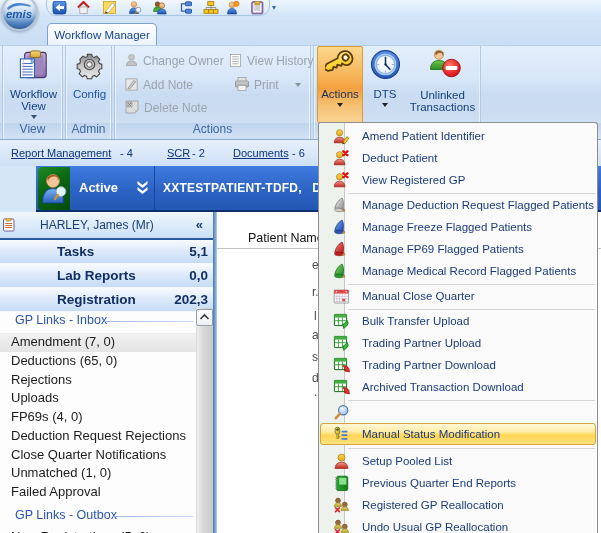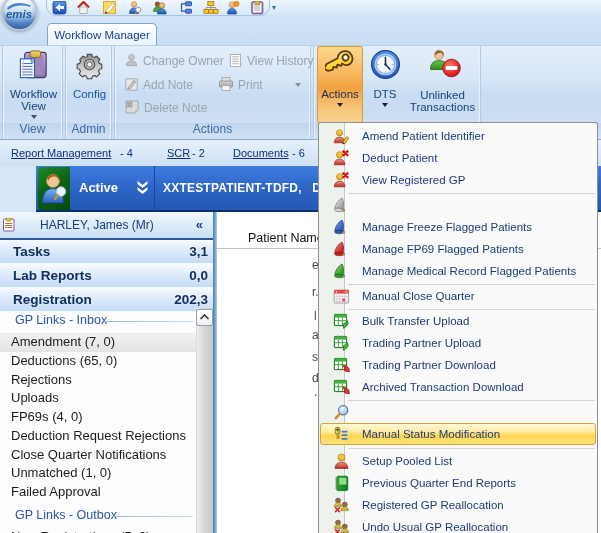--- a/index.html
+++ b/index.html
@@ -66,21 +66,21 @@
 
 
 #panel { left:0; top:212px; width:213px; height:321px; background:#fdfdfe; }
 #panelborder { left:213px; top:212px; width:4px; height:321px;
   background:linear-gradient(90deg,#4d7ab5 0%,#7fa7d6 60%,#b7cfe9 100%); }
 #phead { position:absolute; left:0; top:0; width:213px; height:28px;
   background:linear-gradient(180deg,#f1f7fd 0%,#d9e9f9 60%,#cbe0f5 100%);
   border-bottom:2px solid #2c5aa0; color:#1b3e75; font-size:12px; line-height:26px; }
 .prow { position:absolute; left:0; width:213px; height:24px;
   background:linear-gradient(180deg,#f8fbff 0%,#dce9fa 50%,#c5dcf4 100%);
-  border-bottom:1px solid #f5f9fd; color:#122f63; font-weight:bold; font-size:13.5px; line-height:23px; }
+  border-bottom:1px solid #f5f9fd; color:#122f63; font-weight:bold; font-size:13.5px; line-height:23px;padding-left:44px; }
 .prow .num { position:absolute; right:5px; top:0; }
 .sechead { position:absolute; left:15px; color:#2b55a8; font-size:12.5px; white-space:nowrap; }
 .secline { position:absolute; height:1px; background:linear-gradient(90deg,#9cb8e2,#c9dcf4); }
 .litem { position:absolute; left:11px; color:#1c1c1c; font-size:13px; white-space:nowrap; }
 #selitem { position:absolute; left:0px; top:121px; width:196px; height:19px;
   background:linear-gradient(180deg,#f1f1f1 0%,#e4e4e4 100%); border-top:1px solid #ececec; }
 
 #sbar { position:absolute; left:196px; top:96px; width:17px; height:225px;
   background:linear-gradient(90deg,#ededed 0%,#d8d8d8 40%,#c9c9c9 100%); border-left:1px solid #dcdcdc; }
 #sbtn { position:absolute; left:196px; top:97px; width:17px; height:17px; border:1px solid #95a0ac;
@@ -254,21 +254,21 @@
             <path d="M14 11 l-3 3 v-3 Z" fill="#bcbcbc"></path>
             <rect x="3" y="3" width="5" height="5" fill="#c8c8c8" stroke="#8a8a8a" stroke-width="0.6"></rect>
             <path d="M4 4 l3 3 M7 4 l-3 3" stroke="#777" stroke-width="0.8"></path>
           </svg>Delete Note</div>
       <div class="smallbtn" style="left:113px;top:4px"><svg width="15" height="15" viewBox="0 0 16 16">
             <rect x="2.5" y="1.5" width="11" height="13" fill="#fff" stroke="#9a9a9a" stroke-width="0.8"></rect>
             <g stroke="#aaa" stroke-width="1">
               <path d="M4.5 4 h7 M4.5 6.5 h7 M4.5 9 h7 M4.5 11.5 h7"></path>
             </g>
           </svg>View History</div>
-      <div class="smallbtn" style="left:103px;top:28px"><svg width="16" height="16" viewBox="0 0 16 16">
+      <div class="smallbtn" style="left:119px;top:28px"><svg width="16" height="16" viewBox="0 0 16 16">
             <rect x="4" y="1.5" width="8" height="4" fill="#e0e0e0" stroke="#999" stroke-width="0.7"></rect>
             <rect x="1.5" y="5" width="13" height="6" rx="1" fill="url(#prn)" stroke="#8a8a8a" stroke-width="0.8"></rect>
             <defs>
               <linearGradient id="prn" x1="0" y1="0" x2="0" y2="1">
                 <stop offset="0" stop-color="#d0d0d0"></stop>
                 <stop offset="1" stop-color="#a8a8a8"></stop>
               </linearGradient>
             </defs>
             <rect x="4" y="9.5" width="8" height="5" fill="#f4f4f4" stroke="#999" stroke-width="0.7"></rect>
           </svg>Print</div>
@@ -382,21 +382,21 @@
       <svg width="12" height="14" viewBox="0 0 12 14" style="position:absolute;left:3px;top:6px">
           <rect x="0.5" y="1" width="10.5" height="12" rx="1" fill="#fff" stroke="#7a5f9e" stroke-width="1"></rect>
           <rect x="3" y="0" width="5" height="3" rx="0.8" fill="#e8c84a" stroke="#8a6a1a" stroke-width="0.6"></rect>
           <g stroke="#c05a2a" stroke-width="0.9">
             <path d="M2.2 5.5 h7 M2.2 7.5 h7 M2.2 9.5 h7"></path>
           </g>
         </svg>
       <span style="margin-left:40px">HARLEY, James (Mr)</span>
       <span style="position:absolute;right:10px;top:0px;font-weight:bold;font-size:13px">«</span>
     </div>
-    <div class="prow" style="top:28px">  <span style="margin-left:13px">Tasks</span><span class="num">3,1</span></div>
+    <div class="prow" style="top:28px">  <span style="margin-left:13px">Tasks</span><span class="num">5,1</span></div>
     <div class="prow" style="top:52px">  <span style="margin-left:13px">Lab Reports</span><span class="num">0,0</span></div>
     <div class="prow" style="top:76px">  <span style="margin-left:13px">Registration</span><span class="num">202,3</span></div>
     <div class="sechead" style="top:101px">GP Links - Inbox</div>
     <div class="secline" style="left:104px;top:109px;width:89px"></div>
     <div id="selitem"></div>
     <div class="litem" style="top:122px">Amendment (7, 0)</div>
     <div class="litem" style="top:141px">Deductions (65, 0)</div>
     <div class="litem" style="top:160px">Rejections</div>
     <div class="litem" style="top:178px">Uploads</div>
     <div class="litem" style="top:197px">FP69s (4, 0)</div>
@@ -489,20 +489,21 @@
             <defs>
               <linearGradient id="fl1" x1="0" y1="0" x2="1" y2="1">
                 <stop offset="0" stop-color="#f4f4f4"></stop>
                 <stop offset="1" stop-color="#8a8a8a"></stop>
               </linearGradient>
             </defs>
             <ellipse cx="6.2" cy="12.6" rx="4.6" ry="2.1" fill="#cfcfcf" stroke="#6f6f6f" stroke-width="0.6"></ellipse>
             <path d="M1.8 11.2 Q3.2 4.6 9.0 1.0 Q11.4 4.4 10.0 12.4 Q6.2 10.4 1.8 11.2 Z" fill="url(#fl1)" stroke="#6f6f6f" stroke-width="0.7"></path>
             <circle cx="10.6" cy="13.4" r="1.1" fill="#d09a42" stroke="#8a5d1e" stroke-width="0.5"></circle>
           </svg></span>
+        <span class="lbl">Manage Deduction Request Flagged Patients</span>
       </div>
     <div class="mi" style="top:93px">
         <span class="ic"><svg width="17" height="17" viewBox="0 0 17 17">
             <defs>
               <linearGradient id="fl2" x1="0" y1="0" x2="1" y2="1">
                 <stop offset="0" stop-color="#7da6e8"></stop>
                 <stop offset="1" stop-color="#1a47b0"></stop>
               </linearGradient>
             </defs>
             <ellipse cx="6.2" cy="12.6" rx="4.6" ry="2.1" fill="#2c56b8" stroke="#14367e" stroke-width="0.6"></ellipse>

